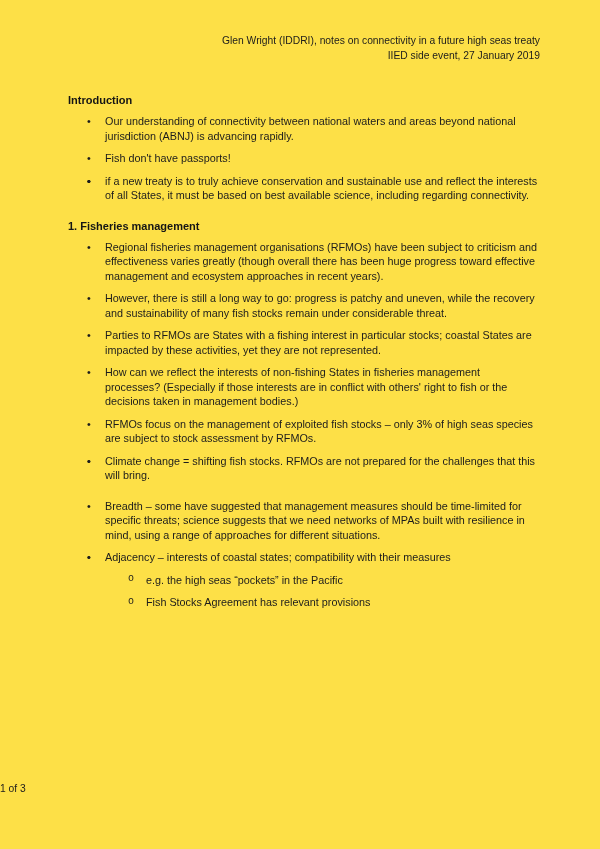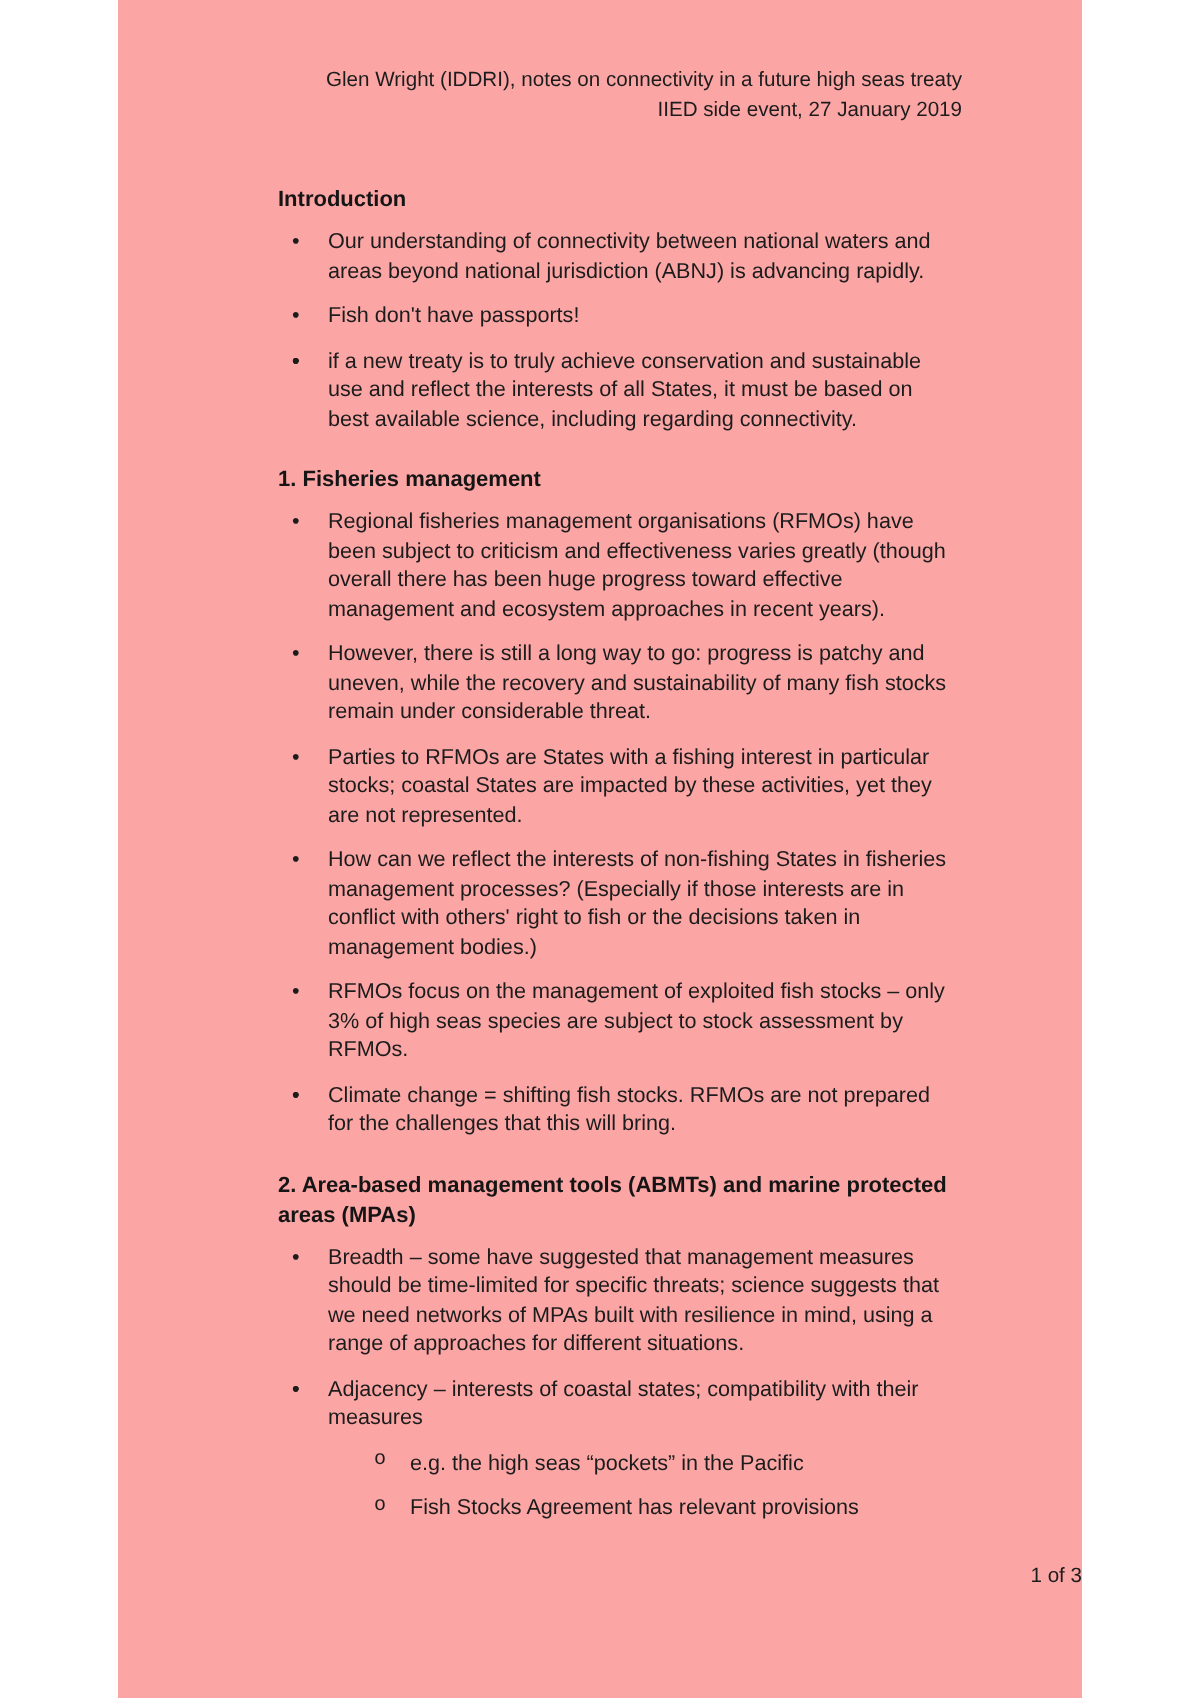--- a/index.html
+++ b/index.html
@@ -1,22 +1,22 @@
 <!DOCTYPE html>
 <html><head>
 <meta charset="utf-8">
 <style>
   * { box-sizing: border-box; }
   html, body { margin: 0; padding: 0; background: #ffffff; }
   .page {
     position: relative;
-    width: 482px;
+    width: 600px;
     height: 849px;
     margin: 0 auto;
-    background: #fca5a5;
+    background: #fde047;
     font-family: "Liberation Sans", sans-serif;
     color: #1c1c1c;
     overflow: hidden;
   }
   .doc-header {
     position: absolute;
     top: 33px;
     left: 68px;
     right: 60px;
     text-align: right;
@@ -29,21 +29,21 @@
     top: 93px;
     left: 68px;
     right: 62px;
   }
   .doc-section { margin: 0 0 0 0; }
   .doc-section + .doc-section { margin-top: 16px; }
   .section-heading {
     font-size: 11px;
     font-weight: bold;
     color: #151515;
-    margin: 0 0 6px 12px;
+    margin: 0 0 6px 0;
     line-height: 15px;
   }
   ul.bullet-list, ul.sub-bullet-list {
     list-style: none;
     margin: 0;
     padding: 0;
   }
   li.bullet-item {
     position: relative;
     padding-left: 37px;
@@ -71,21 +71,21 @@
     top: -0.5px;
     font-size: 10px;
     font-family: "Liberation Mono", monospace;
   }
   li.sub-bullet-item:last-child { margin-bottom: 0; }
   .doc-footer {
     position: absolute;
     top: 783px;
     left: 0;
     right: 0;
-    text-align: right;
+    text-align: left;
     font-size: 10.3px;
     color: #1c1c1c;
   }
 </style>
 </head>
 <body>
 
 <div class="page">
 
   <div class="doc-header">
@@ -113,21 +113,20 @@
         <li class="bullet-item"><span class="marker">•</span><span>However, there is still a long way to go: progress is patchy and uneven, while the recovery and sustainability of many fish stocks remain under considerable threat.</span></li>
         <li class="bullet-item"><span class="marker">•</span><span>Parties to RFMOs are States with a fishing interest in particular stocks; coastal States are impacted by these activities, yet they are not represented.</span></li>
         <li class="bullet-item"><span class="marker">•</span><span>How can we reflect the interests of non-fishing States in fisheries management processes? (Especially if those interests are in conflict with others' right to fish or the decisions taken in management bodies.)</span></li>
         <li class="bullet-item"><span class="marker">•</span><span>RFMOs focus on the management of exploited fish stocks – only 3% of high seas species are subject to stock assessment by RFMOs.</span></li>
         <li class="bullet-item"><span class="marker">•</span></li>
         <li class="bullet-item"><span class="marker">•</span><span>Climate change = shifting fish stocks. RFMOs are not prepared for the challenges that this will bring.</span></li>
       </ul>
     </div>
 
     <div class="doc-section">
-      <div class="section-heading">2. Area-based management tools (ABMTs) and marine protected areas (MPAs)</div>
       <ul class="bullet-list">
         <li class="bullet-item"><span class="marker">•</span><span>Breadth – some have suggested that management measures should be time-limited for specific threats; science suggests that we need networks of MPAs built with resilience in mind, using a range of approaches for different situations.</span></li>
         <li class="bullet-item"><span class="marker">•</span></li>
         <li class="bullet-item"><span class="marker">•</span><span>Adjacency – interests of coastal states; compatibility with their measures</span>
           <ul class="sub-bullet-list">
             <li class="sub-bullet-item"><span class="marker">o</span><span>e.g. the high seas “pockets” in the Pacific</span></li>
             <li class="sub-bullet-item"><span class="marker">o</span><span>Fish Stocks Agreement has relevant provisions</span></li>
           </ul>
         </li>
       </ul>

